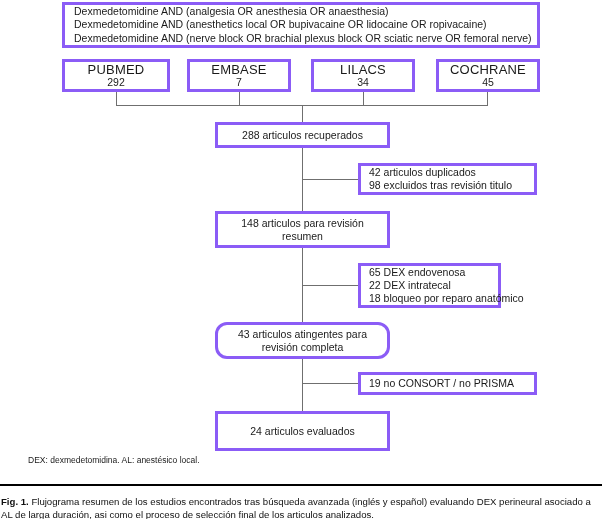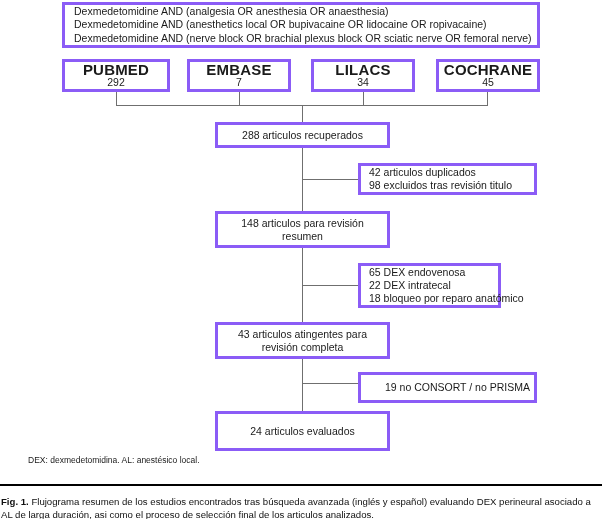--- a/index.html
+++ b/index.html
@@ -43,44 +43,44 @@
     justify-content: center;
   }
   #query-box .ln { font-size: 10.5px; line-height: 13.2px; }
 
   
   .db-box {
     top: 59px; height: 33px;
     padding: 3px 0;
   }
   .db-box .dbname {
-    font-size: 15px;
-    font-weight: bold;
+    font-size: 13px;
+    font-weight: normal;
     letter-spacing: .2px;
     line-height: 13px;
   }
   .db-box .dbcount {
     font-size: 10.5px;
     line-height: 13px;
   }
   #db-pubmed   { left: 62px;  width: 108px; }
   #db-embase   { left: 187px; width: 104px; }
   #db-lilacs   { left: 311px; width: 104px; }
   #db-cochrane { left: 436px; width: 104px; }
 
   
   #box-retrieved  { left: 215px; top: 122px; width: 175px; height: 26px; }
   #box-abstract   { left: 215px; top: 211px; width: 175px; height: 37px; }
-  #box-full       { left: 215px; top: 322px; width: 175px; height: 37px; }
+  #box-full       { left: 215px; top: 322px; width: 175px; height: 37px; border-radius: 12px; }
   #box-evaluated  { left: 215px; top: 411px; width: 175px; height: 40px; }
 
   
   #box-excl-1 { left: 358px; top: 163px; width: 179px; height: 32px; padding: 3px 0 3px 8px; }
   #box-excl-2 { left: 358px; top: 263px; width: 143px; height: 45px; padding: 3px 0 3px 8px; }
-  #box-excl-3 { left: 358px; top: 372px; width: 179px; height: 31px; padding: 2px 0 2px 24px; }
+  #box-excl-3 { left: 358px; top: 372px; width: 179px; height: 23px; padding: 2px 0 2px 8px; }
 
   
   .vline {
     position: absolute;
     width: 1px;
     background: #6f6f6f;
     z-index: 1;
   }
   .hline {
     position: absolute;

